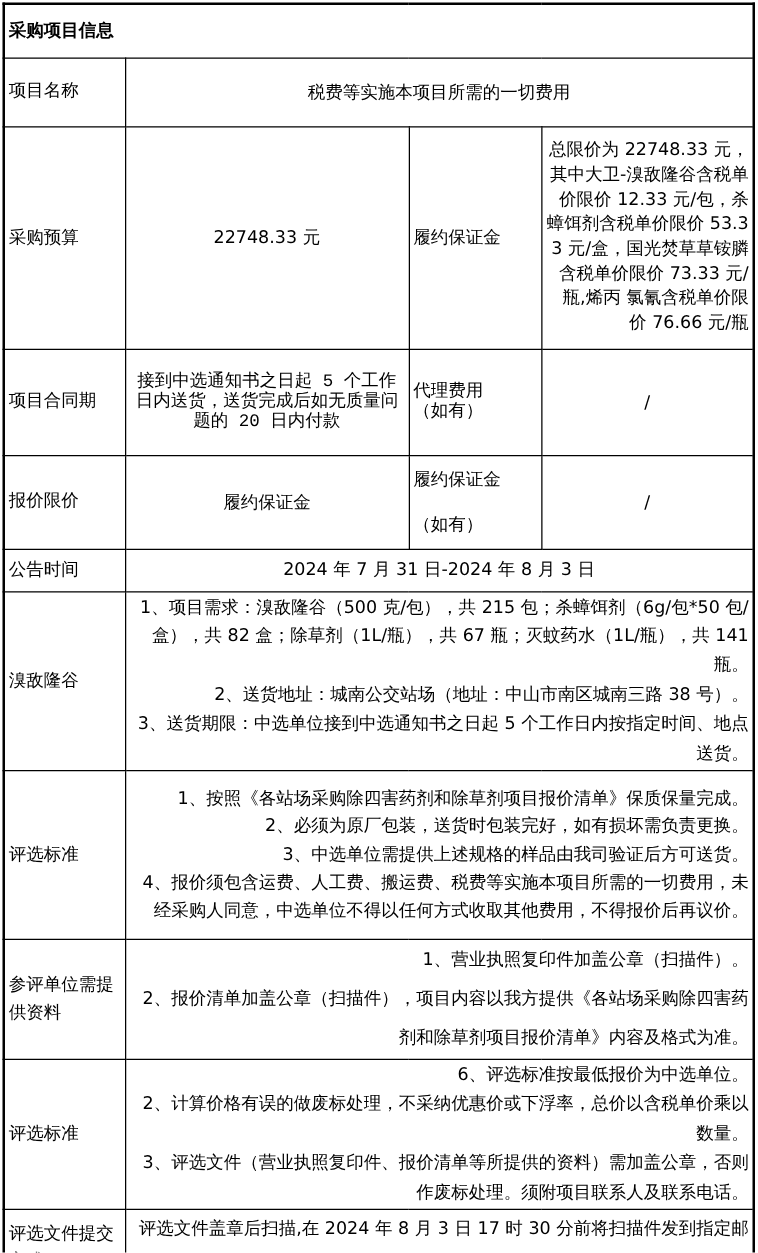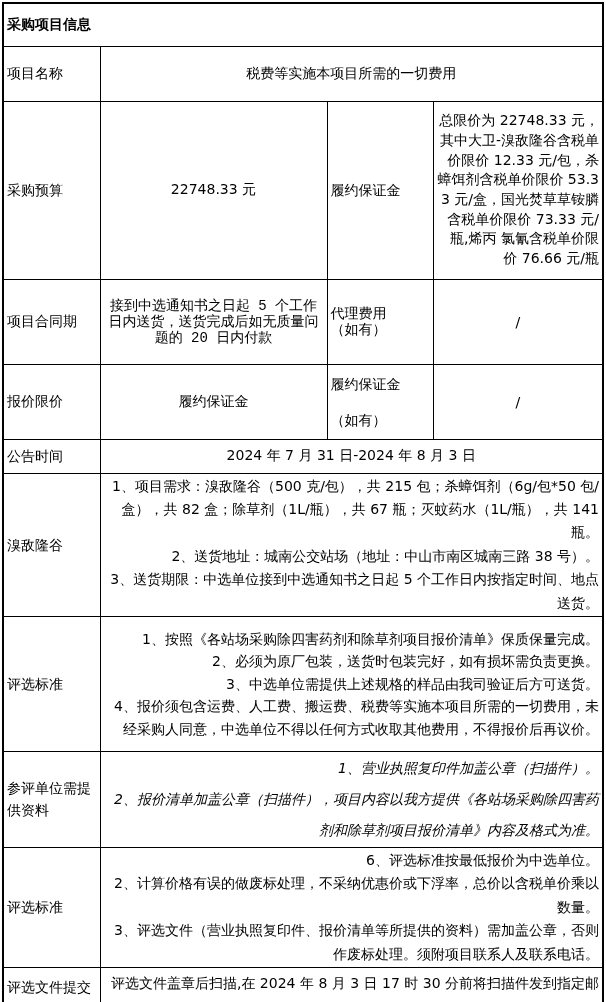--- a/index.html
+++ b/index.html
@@ -49,21 +49,21 @@
     text-align: right;
     vertical-align: top;
     white-space: pre-wrap;
   }
   .lh-20 { line-height: 19.7px; }
   .lh-22 { line-height: 22.4px; }
   .lh-23 { line-height: 23.4px; }
   .lh-26 { line-height: 36px; }
   .lh-28 { line-height: 16px; font-family: Liberation Mono, monospace; }
   .lh-29 { line-height: 29px; }
-  .lh-31 { line-height: 31px; font-style: italic; }
+  .lh-31 { line-height: 31px; }
   .pad-top { padding-top: 2px; }
 </style>
 </head>
 <body>
 
 <div class="doc">
   <table class="info-table">
     <colgroup>
       <col style="width:97px">
       <col style="width:227px">

